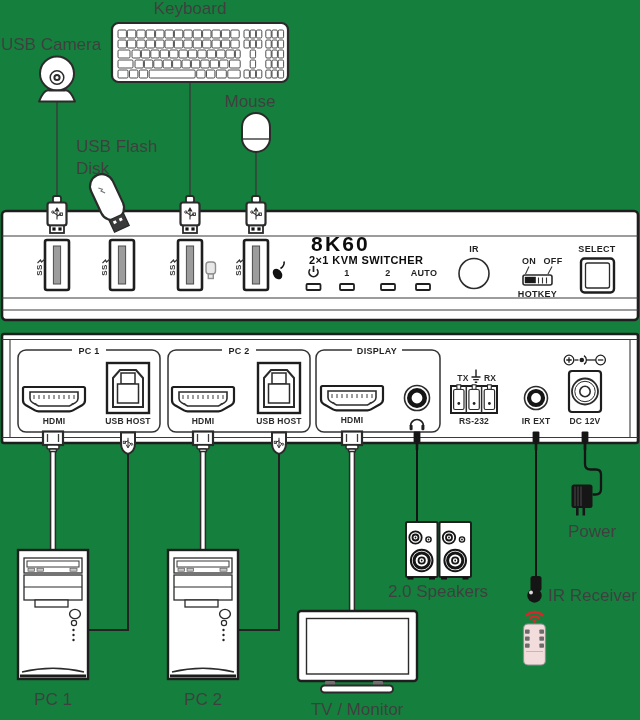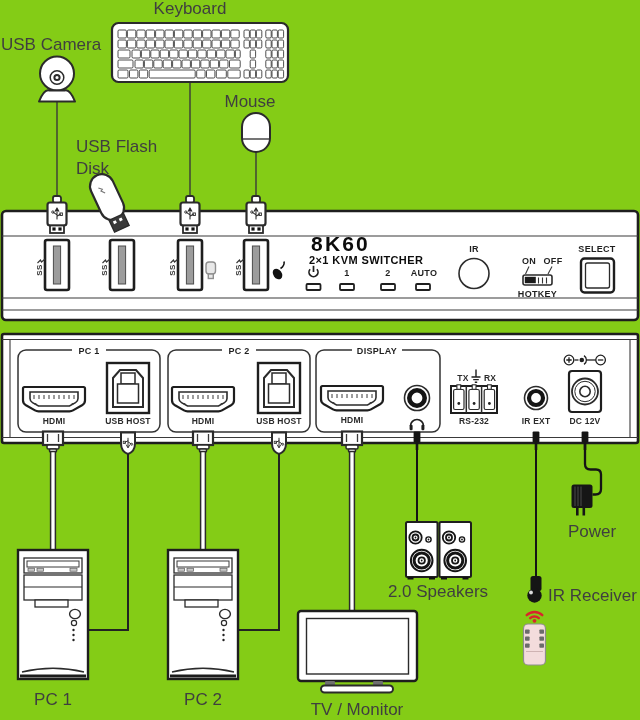--- a/index.html
+++ b/index.html
@@ -1,16 +1,16 @@
 <!DOCTYPE html>
 <html style="--outline: #2b2b2b; --label: #3f3f3f; --signal-red: #d8262c; --remote-pink: #f3dcdc;"><head>
 <meta charset="utf-8">
 <style>
   html,body{margin:0;padding:0;background:#fff}
-  #wrap{width:640px;height:720px;background:#84cc16;position:relative;overflow:hidden}
+  #wrap{width:640px;height:720px;background:#15803d;position:relative;overflow:hidden}
   svg{display:block}
   text{font-family:"Liberation Sans","DejaVu Sans",sans-serif}
   .dev{font-size:17px;fill:#3f3f3f;font-weight:500}
   .pnl{font-size:9px;font-weight:700;fill:#1f1f1f;letter-spacing:.3px}
   .prt{font-size:8.5px;font-weight:700;fill:#2b2b2b;letter-spacing:.2px}
   .model{font-size:21px;font-weight:800;letter-spacing:2.2px;fill:#0c0c0c}
   .sub{font-size:11px;font-weight:700;letter-spacing:.4px;fill:#0c0c0c}
   .ss{font-size:8px;font-weight:700;fill:#333;letter-spacing:.5px}
   .thin{fill:none;stroke:#3a3a3a}
 </style>

